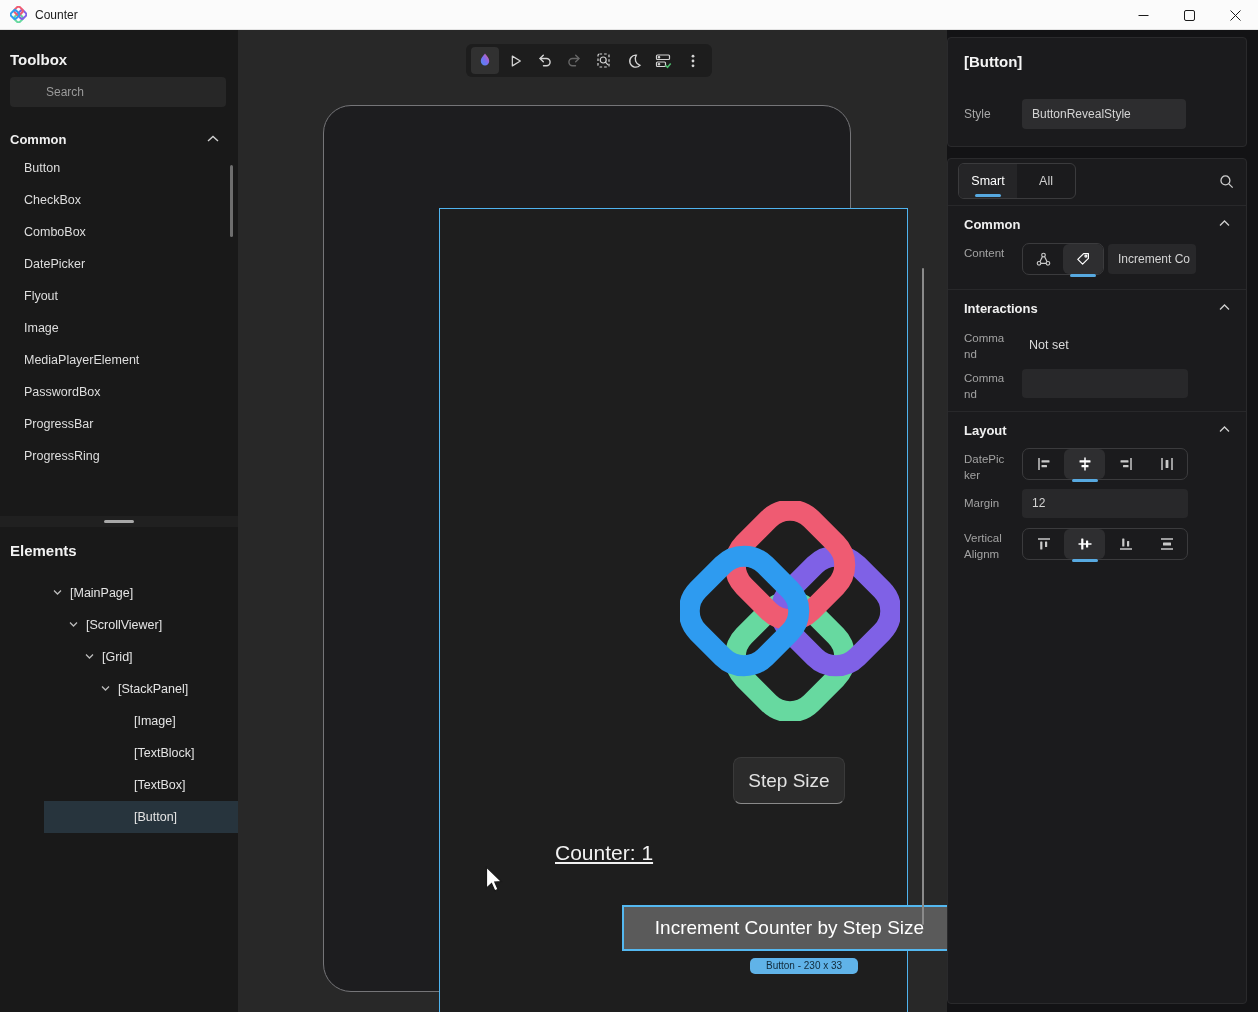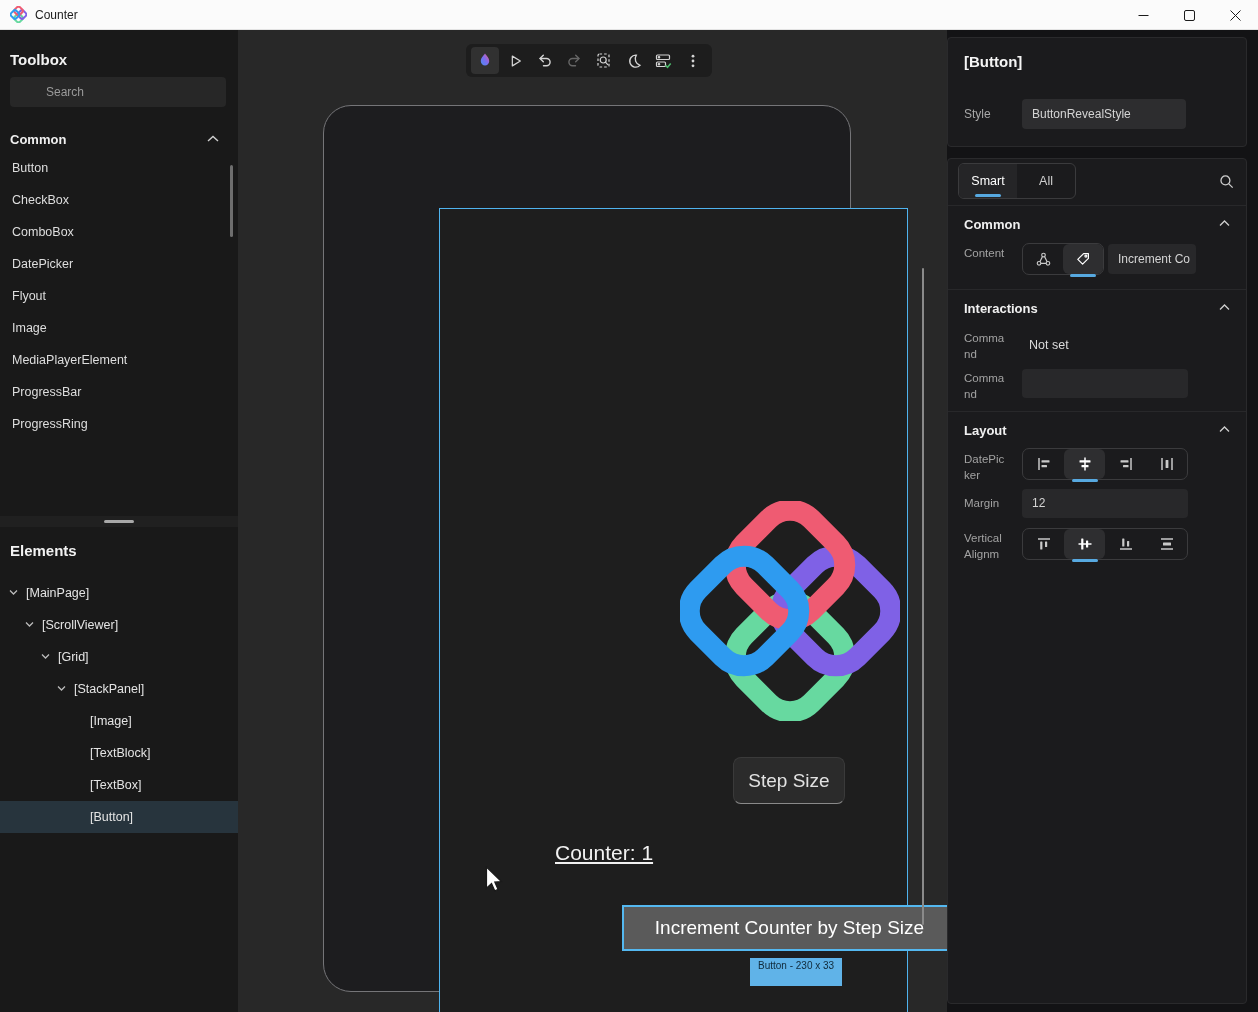--- a/index.html
+++ b/index.html
@@ -17,46 +17,46 @@
   #left-panel { position:absolute; left:0; top:30px; width:238px; height:982px; background:#191919; }
   .panel-title { font-size:15px; font-weight:bold; color:#f2f2f2; }
   #toolbox-title { position:absolute; left:10px; top:21px; }
   #toolbox-search { position:absolute; left:10px; top:47px; width:216px; height:30px; background:#272727; border:none; border-radius:4px; color:#d8d8d8; font-size:12px; padding-left:36px; outline:none; font-family:"Liberation Sans",sans-serif; }
   #toolbox-search::placeholder { color:#9a9a9a; }
   #toolbox-search-icon { position:absolute; left:20px; top:54px; }
   .section-hdr { font-size:13px; font-weight:bold; color:#f0f0f0;text-align:right; }
   #common-hdr { position:absolute; left:10px; top:102px; }
   #common-chevron { position:absolute; left:206px; top:104px; }
   #toolbox-list { position:absolute; left:0; top:122px; width:238px; }
-  .tb-item { height:32px; line-height:32px; padding-left:12px; font-size:12.5px; color:#dedede; }
+  .tb-item { height:32px; line-height:32px; padding-left:24px; font-size:12.5px; color:#dedede; }
   #toolbox-scrollthumb { position:absolute; left:230px; top:135px; width:3px; height:72px; background:#6e6e6e; border-radius:2px; }
   #splitter { position:absolute; left:0; top:486px; width:238px; height:11px; background:#202020; }
   #splitter-handle { position:absolute; left:104px; top:4px; width:30px; height:3px; background:#a8a8a8; border-radius:2px; }
   #elements-title { position:absolute; left:10px; top:512px; }
-  #elements-tree { position:absolute; left:0; top:547px; width:238px; }
+  #elements-tree { position:absolute; left:0; top:547px; width:238px;padding-left:44px; }
   .tree-row { position:relative; height:32px; width:238px; }
   .tree-row.selected { background:#27343d; }
   .tree-label { position:absolute; top:0; height:32px; line-height:32px; font-size:12.5px; color:#e4e4e4; }
   .tree-chevron { position:absolute; top:11px; }
 
   
   #canvas { position:absolute; left:238px; top:30px; width:709px; height:982px; background:#282828; }
   #design-toolbar { position:absolute; left:228px; top:14px; width:246px; height:33px; background:#1d1d1d; border-radius:6px; display:flex; align-items:center; justify-content:space-around; padding:0 4px; }
   .dtb-btn { width:28px; height:27px; display:flex; align-items:center; justify-content:center; border-radius:4px; color:#cfcfcf; }
   .dtb-btn.active { background:#313131; }
   .dtb-btn.disabled { opacity:.4; }
 
   #device-frame { position:absolute; left:85px; top:75px; width:528px; height:887px; background:#1d1d1f; border:1.5px solid #757578; border-radius:28px; }
   #device-screen { position:absolute; left:115px; top:102px; width:469px; height:831px; background:#1e1e1e; border:1.5px solid #4fb3ee; }
   #app-logo { position:absolute; left:240px; top:292px; }
   #step-textbox { position:absolute; left:293px; top:548px; width:112px; height:47px; background:#2b2b2b; border:1px solid #3a3a3a; border-bottom:1px solid #8a8a8a; border-radius:8px; display:flex; align-items:center; justify-content:center; font-size:19px; color:#e2e2e2; }
   #counter-text { position:absolute; left:115px; top:632px; width:469px; text-align:left; font-size:21px; color:#f2f2f2;text-decoration:underline; }
   #counter-button-adorner { position:absolute; left:182px; top:696px; width:335px; height:46px; border:2px solid #54b8f0; }
   #counter-button { width:100%; height:100%; background:#5a5a5a; display:flex; align-items:center; justify-content:center; font-size:19px; color:#ffffff; }
-  #size-badge { position:absolute; left:310px; top:749px; height:28px; background:#60b3e8; border-radius:0; padding:0 8px; font-size:10px; line-height:16px; color:#102a3a; white-space:nowrap; }
+  #size-badge { position:absolute; left:310px; top:749px; height:16px; background:#60b3e8; border-radius:5px; padding:0 16px; font-size:10px; line-height:16px; color:#102a3a; white-space:nowrap; }
   #canvas-scrollbar { position:absolute; left:684px; top:238px; width:2px; height:657px; background:#8a8a8a; border-radius:1px; }
   #cursor { position:absolute; left:246px; top:836px; }
 
   
   #right-panel { position:absolute; left:947px; top:30px; width:311px; height:982px; background:#131315; }
   .rp-card { position:absolute; left:0; width:300px; background:#1b1b1d; border:1px solid #2a2a2c; border-radius:4px; }
   #rp-header-card { top:7px; height:110px; }
   #rp-main-card { top:128px; height:846px; }
   #rp-selected-el { position:absolute; left:16px; top:15px; font-size:15px; font-weight:bold; color:#f5f5f5; }
   #rp-style-label { position:absolute; left:16px; top:69px; font-size:12px; color:#a8a8a8; }
@@ -128,20 +128,21 @@
         <path d="M2 7 L7 2.5 L12 7"></path>
       </svg>
     <div id="toolbox-list">
       <div class="tb-item">Button</div>
       <div class="tb-item">CheckBox</div>
       <div class="tb-item">ComboBox</div>
       <div class="tb-item">DatePicker</div>
       <div class="tb-item">Flyout</div>
       <div class="tb-item">Image</div>
       <div class="tb-item">MediaPlayerElement</div>
+      <div class="tb-item">PasswordBox</div>
       <div class="tb-item">ProgressBar</div>
       <div class="tb-item">ProgressRing</div>
     </div>
     <div id="toolbox-scrollthumb"></div>
     <div id="splitter">
         <div id="splitter-handle"></div>
       </div>
     <div id="elements-title" class="panel-title">Elements</div>
 
     <div id="elements-tree">

